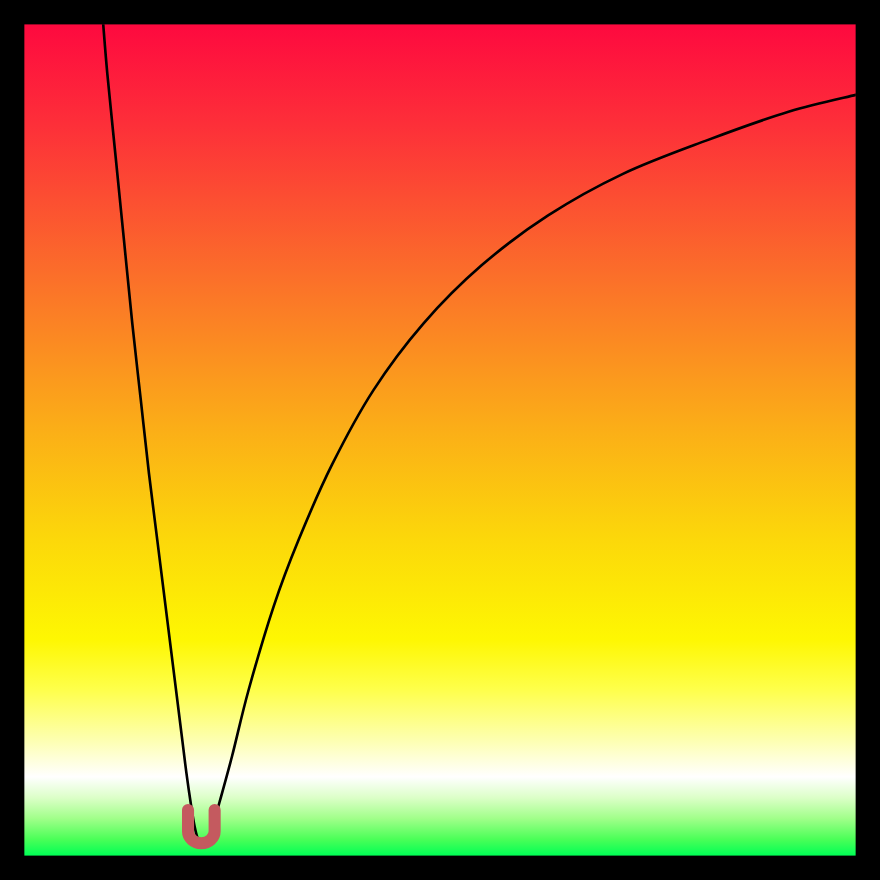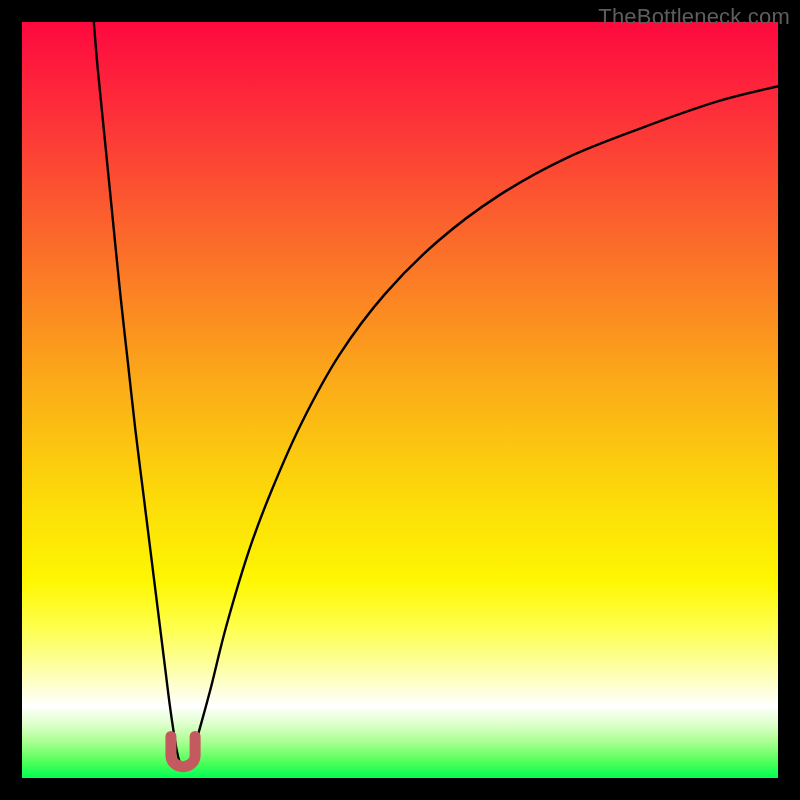--- a/index.html
+++ b/index.html
@@ -55,14 +55,13 @@
             <stop offset="95.5%" stop-color="#a1ff8a"></stop>
             <stop offset="98%" stop-color="#4bff58"></stop>
             <stop offset="100%" stop-color="#00ff55"></stop>
           </linearGradient>
         </defs>
         <rect x="0" y="0" width="756" height="756" fill="url(#bg-grad)"></rect>
         <path d="M 71.82000000000001 0 C 72.45 7.560000000000002, 73.71000000000001 25.200000000000006, 75.60000000000001 45.360000000000014 C 77.49000000000001 65.52000000000002, 80.64 95.76000000000003, 83.16 120.96000000000004 C 85.67999999999999 146.16000000000005, 88.2 171.36000000000007, 90.72 196.56000000000006 C 93.24 221.76000000000005, 95.76 248.21999999999997, 98.28 272.15999999999997 C 100.8 296.09999999999997, 103.32000000000001 317.52, 105.84 340.2 C 108.36 362.88, 110.88 386.82, 113.39999999999999 408.24 C 115.91999999999999 429.66, 118.44 448.55999999999995, 120.96000000000001 468.71999999999997 C 123.48000000000002 488.88, 126.00000000000001 509.04, 128.52 529.2 C 131.04000000000002 549.36, 133.55999999999997 569.5200000000001, 136.07999999999998 589.6800000000001 C 138.6 609.84, 141.75 635.04, 143.64000000000001 650.16 C 145.53000000000003 665.28, 146.16000000000003 670.9499999999999, 147.42000000000002 680.4 C 148.68 689.85, 149.94000000000003 698.6700000000001, 151.20000000000002 706.86 C 152.46 715.05, 153.72 723.6179999999999, 154.98 729.54 C 156.23999999999998 735.462, 157.12199999999999 739.998, 158.76 742.392 C 160.398 744.7860000000001, 162.918 745.4159999999999, 164.808 743.904 C 166.69799999999998 742.392, 167.958 739.494, 170.1 733.32 C 172.242 727.1460000000001, 174.51 718.2, 177.66 706.86 C 180.81 695.52, 184.59 682.29, 189 665.28 C 193.41 648.27, 197.82 627.4799999999999, 204.12 604.8 C 210.42000000000002 582.12, 219.23999999999998 551.88, 226.79999999999998 529.2 C 234.35999999999999 506.52000000000004, 240.66000000000003 490.14, 249.48000000000002 468.71999999999997 C 258.3 447.29999999999995, 268.38 423.36, 279.71999999999997 400.68 C 291.05999999999995 378, 303.65999999999997 354.06, 317.52 332.64 C 331.38 311.21999999999997, 346.5 291.05999999999995, 362.88 272.15999999999997 C 379.26 253.25999999999996, 396.9 235.62, 415.8 219.24 C 434.70000000000005 202.86, 454.86 187.73999999999998, 476.28000000000003 173.88 C 497.70000000000005 160.02, 520.38 147.42000000000004, 544.3199999999999 136.08000000000004 C 568.2599999999999 124.74000000000005, 594.7199999999999 115.29000000000003, 619.92 105.84000000000003 C 645.12 96.39000000000003, 672.8399999999999 86.31, 695.52 79.38 C 718.2 72.44999999999999, 745.92 66.77999999999999, 756 64.25999999999999" fill="none" stroke="#000000" stroke-width="2.4" stroke-linecap="round" stroke-linejoin="round"></path>
         <path d="M 148.932 714.42 L 148.932 733.7736 A 12.096000000000004 10.886400000000004 0 0 0 173.124 733.7736 L 173.124 714.42" fill="none" stroke="#c45a5f" stroke-width="11" stroke-linecap="round" stroke-linejoin="round"></path>
       </svg>
   </div>
-  <div class="watermark">TheBottleneck.com</div>
 </div>
 
 </body></html>

